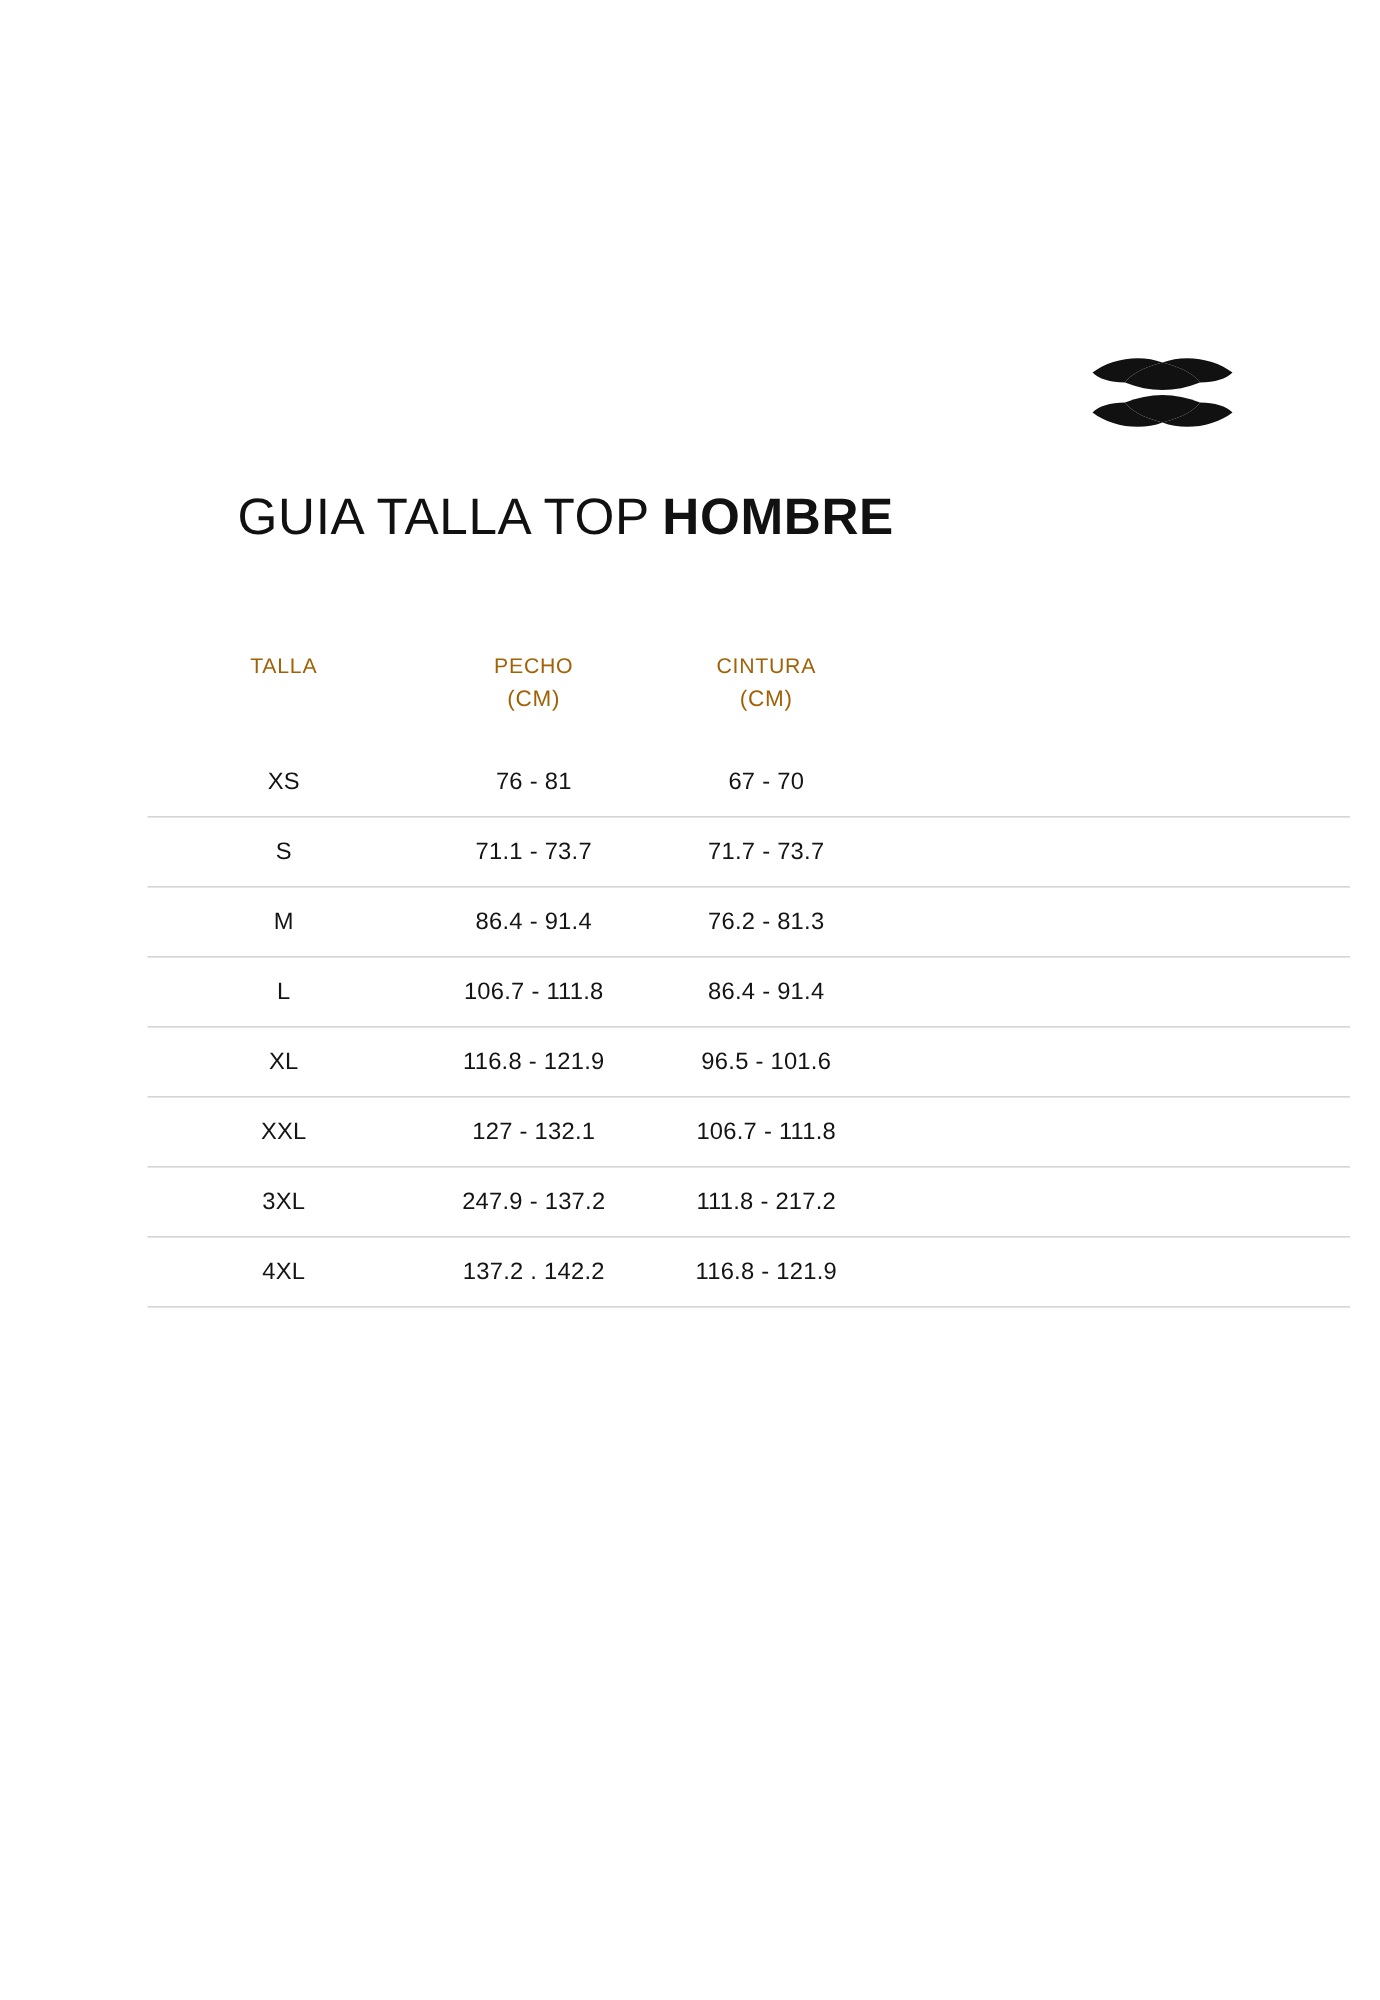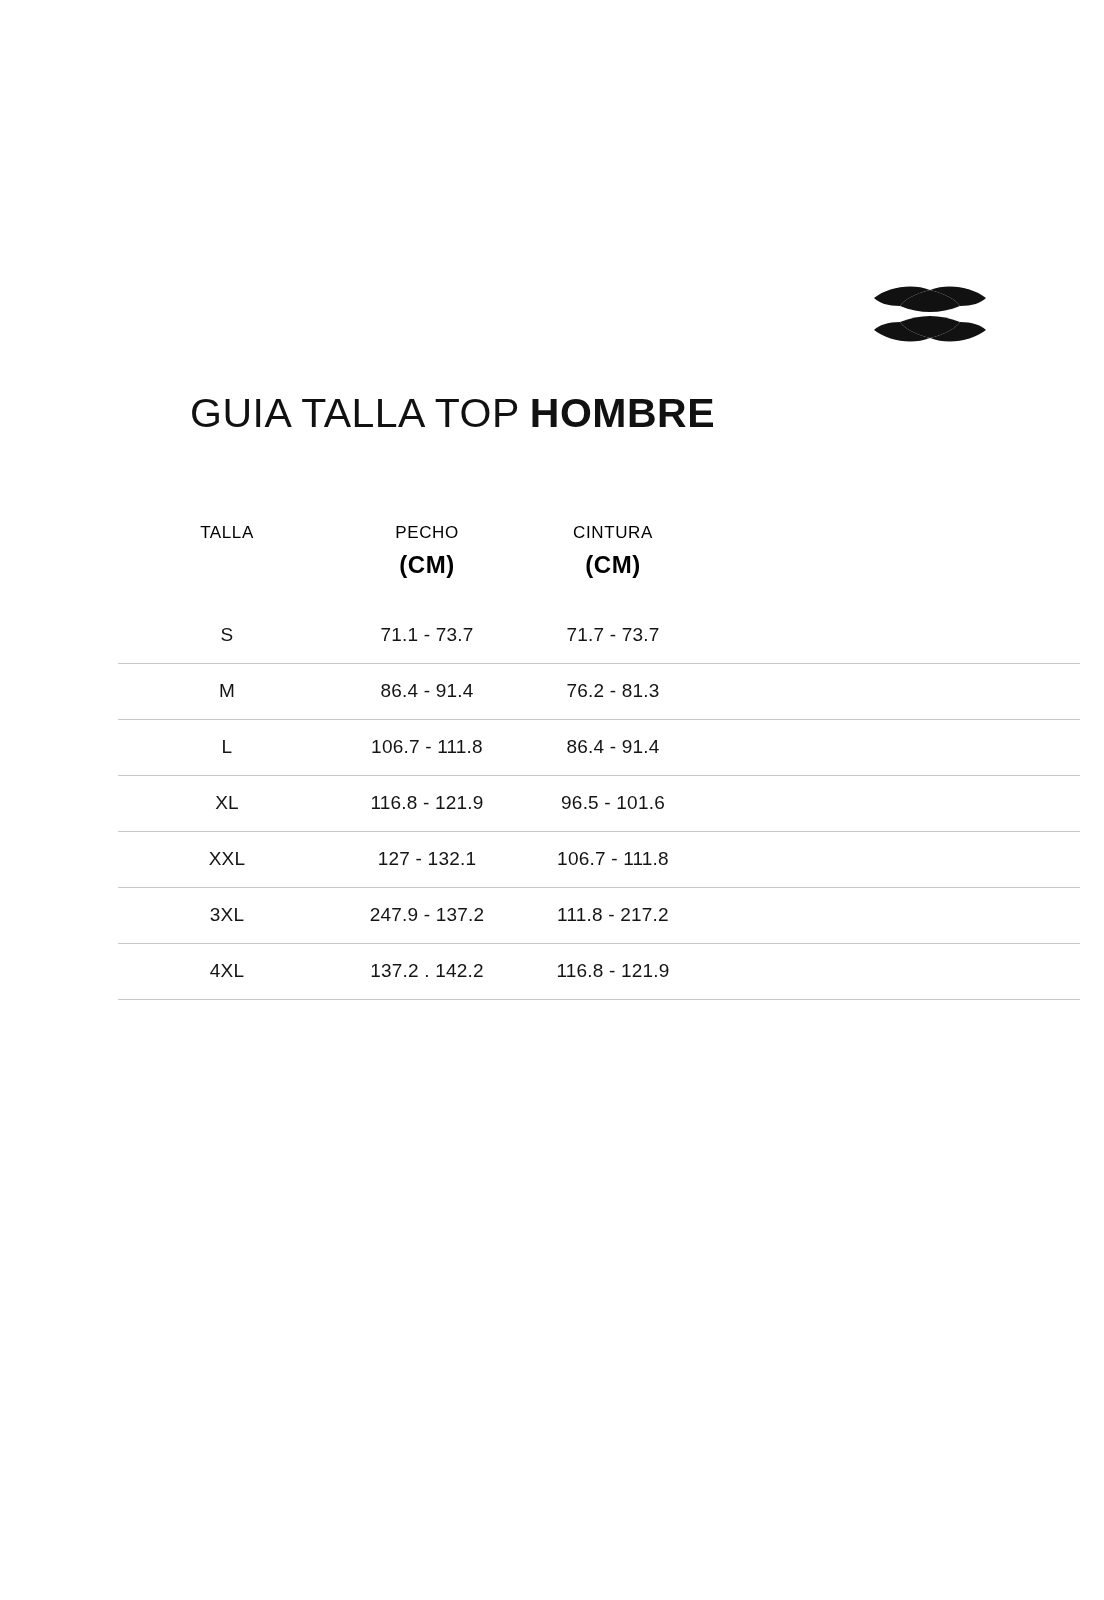--- a/index.html
+++ b/index.html
@@ -61,24 +61,24 @@
     width: 962px;
   }
   .thead {
     display: flex;
     padding-bottom: 6px;
   }
   .th {
     text-align: center;
     font-size: 17px;
     letter-spacing: 0.6px;
-    color: #000000;
+    color: #a16207;
     line-height: 1.55;
   }
-  .th .unit { display: block; font-weight: 700; font-size: 24px; }
+  .th .unit { display: block; font-weight: 400; font-size: 18px; }
   .col-talla  { width: 218px; }
   .col-pecho  { width: 182px; }
   .col-cintura{ width: 190px; }
   .col-rest   { flex: 1; }
 
   .trow {
     display: flex;
     align-items: center;
     height: 56px;
     border-bottom: 1px solid #c9c9c9;
@@ -147,20 +147,26 @@
       </div>
       <div class="th col-cintura">
         <span>CINTURA</span>
         <span class="unit">(CM)</span>
       </div>
       <div class="col-rest"></div>
     </div>
 
     <div class="rows-wrap">
 
+      <div class="trow row-xs">
+        <div class="td col-talla">XS</div>
+        <div class="td col-pecho">76 - 81</div>
+        <div class="td col-cintura">67 - 70</div>
+        <div class="col-rest"></div>
+      </div>
 
       <div class="trow">
         <div class="td col-talla">S</div>
         <div class="td col-pecho">71.1 - 73.7</div>
         <div class="td col-cintura">71.7 - 73.7</div>
         <div class="col-rest"></div>
       </div>
 
       <div class="trow">
         <div class="td col-talla">M</div>

